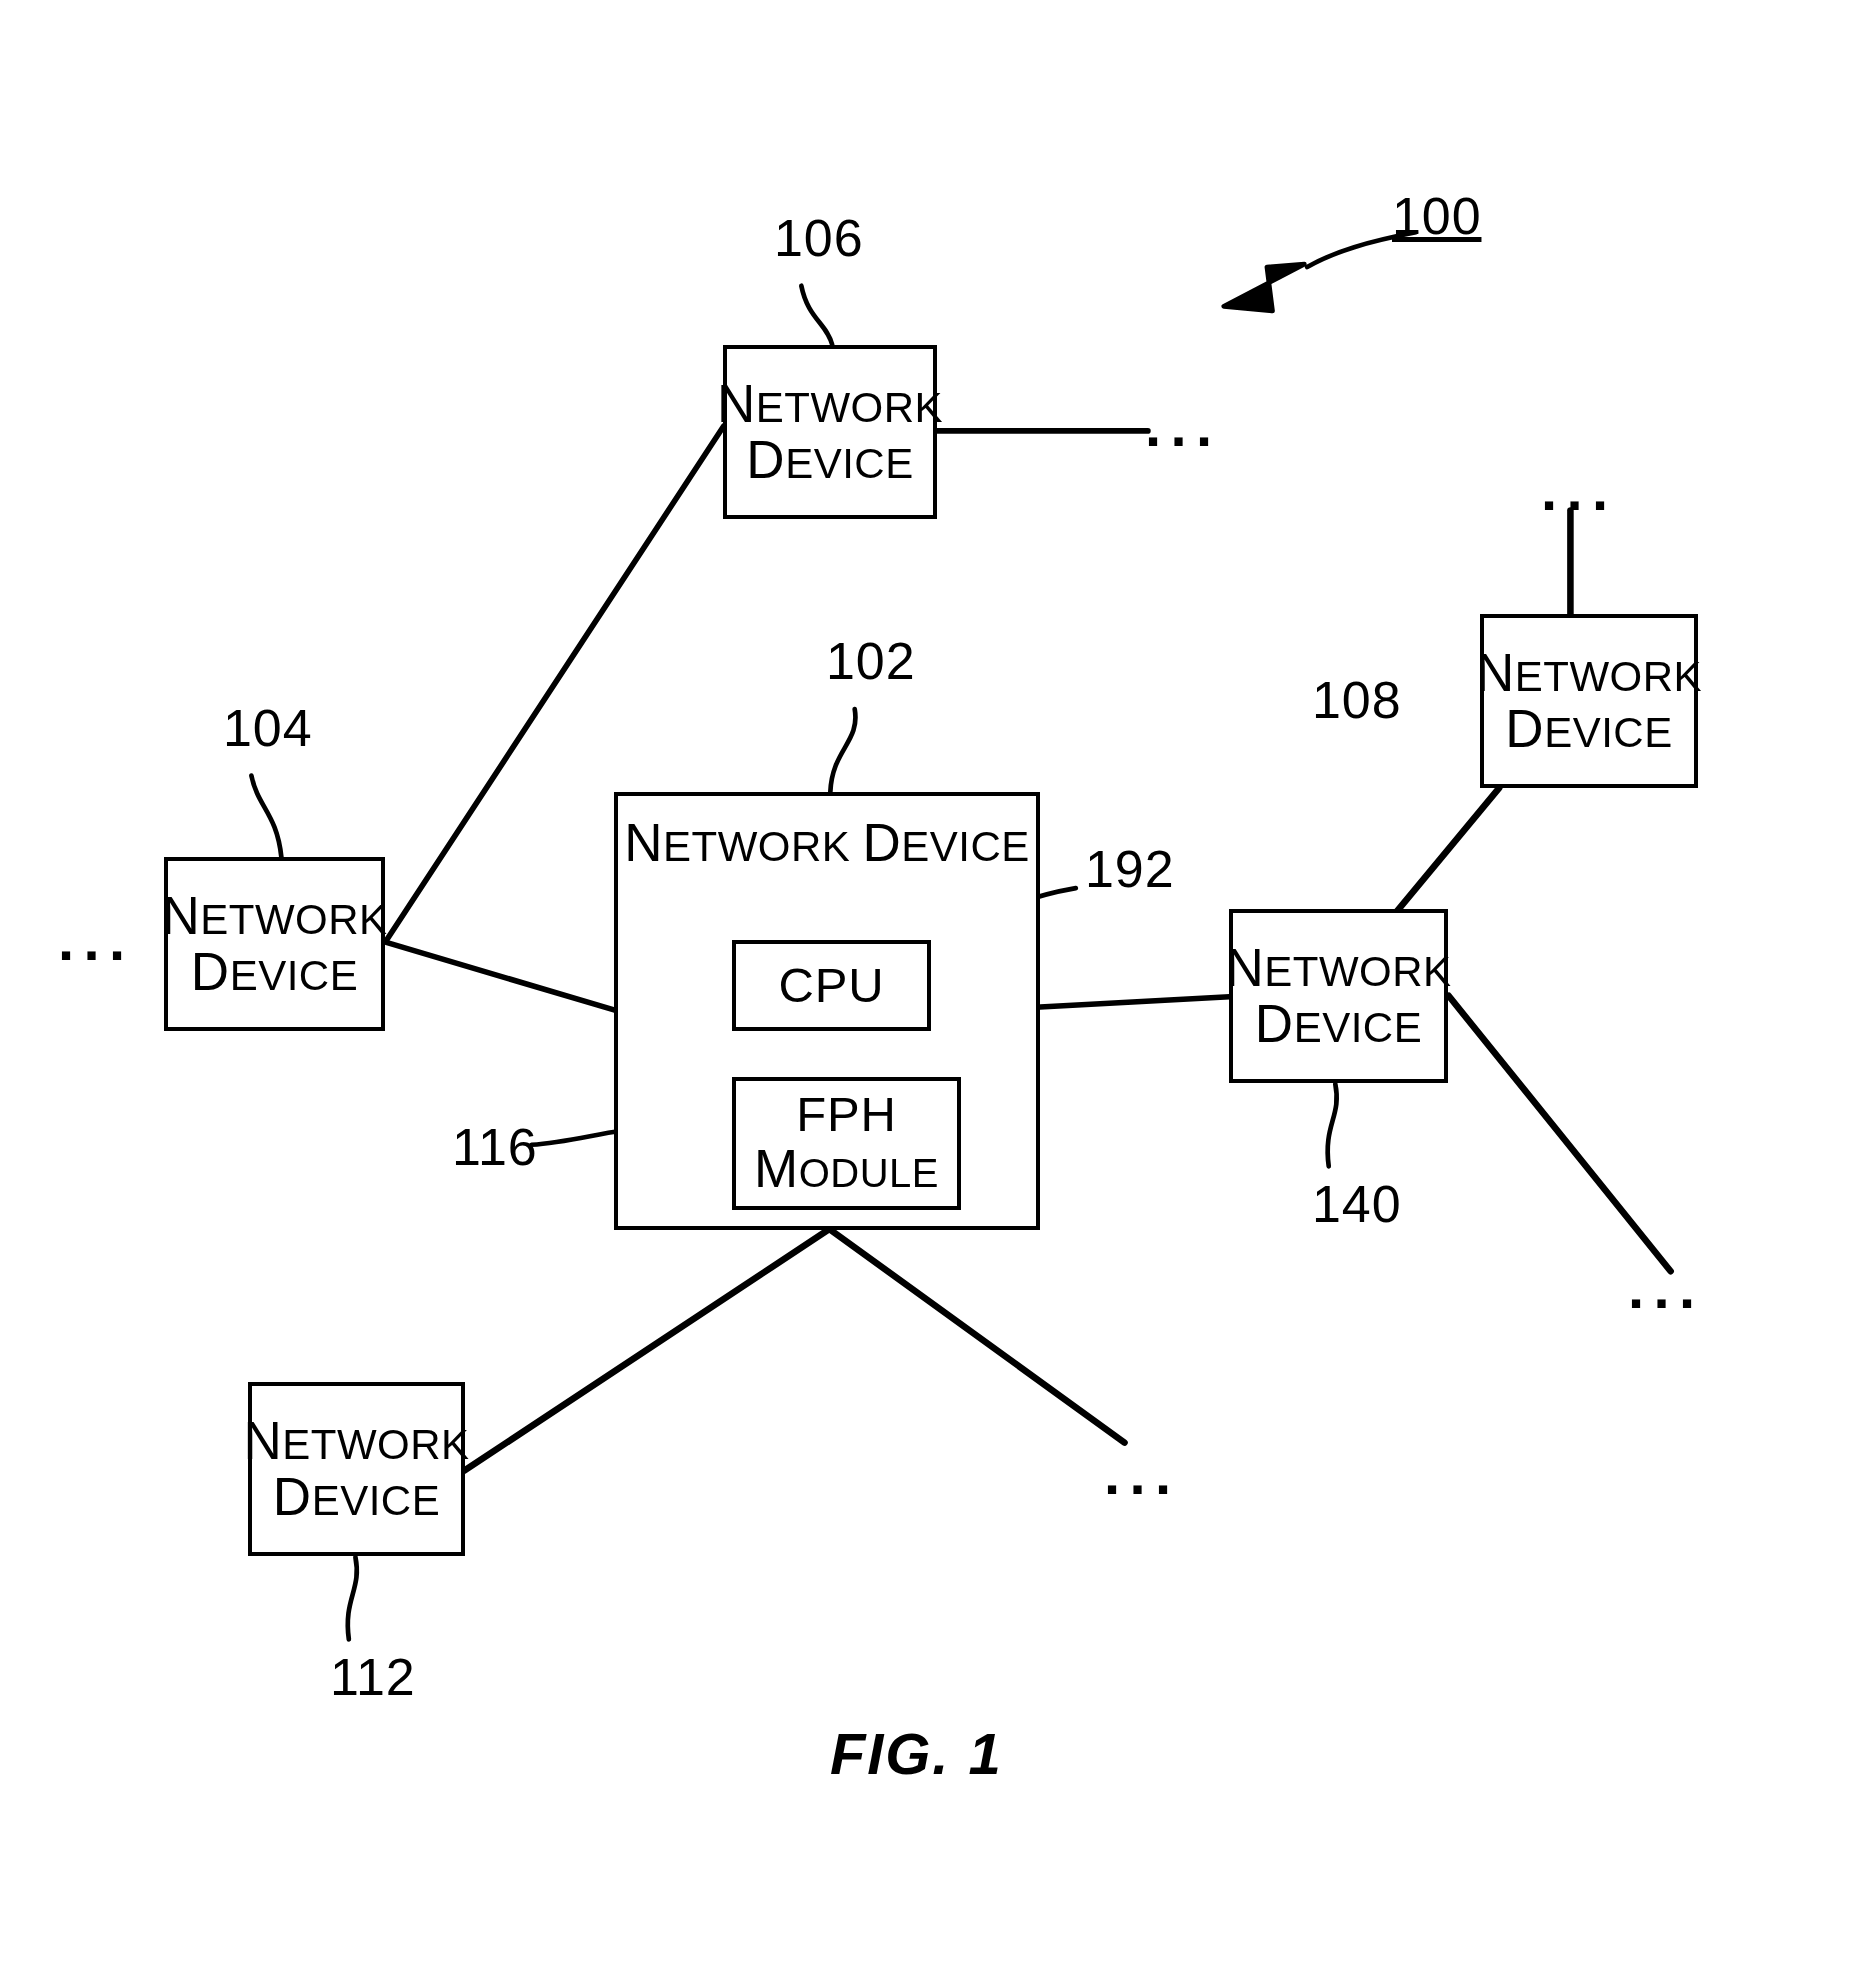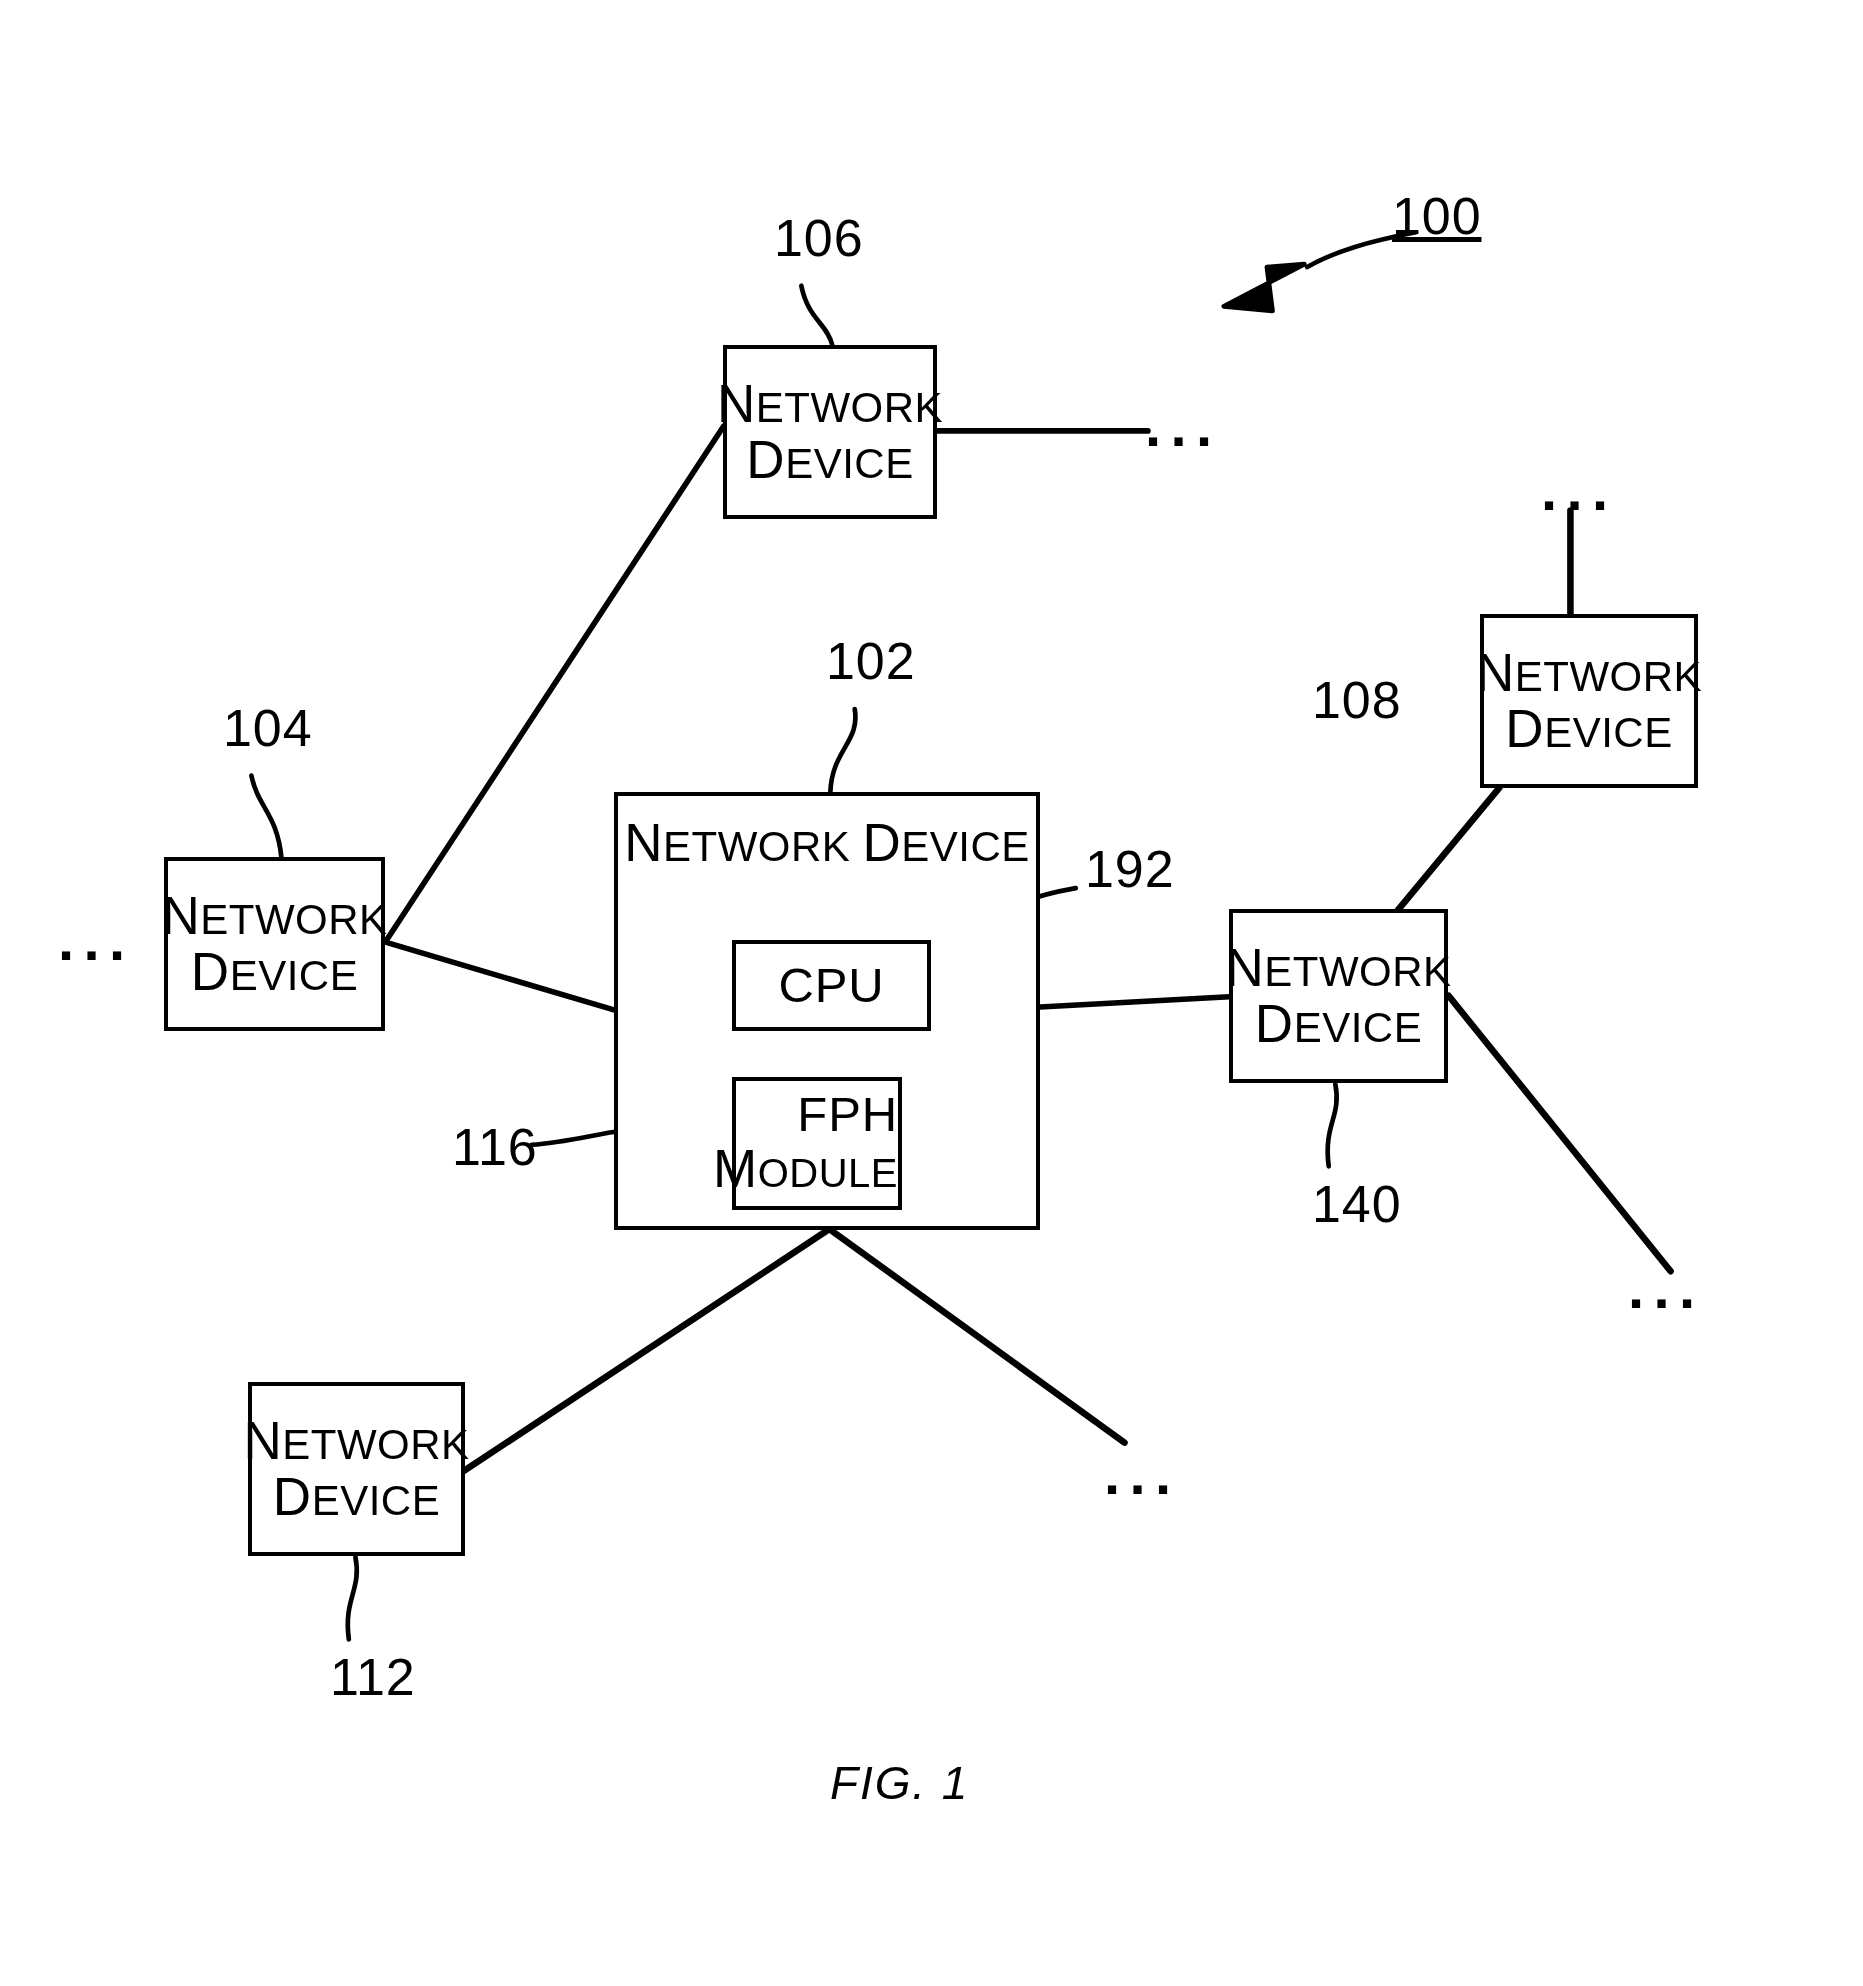--- a/index.html
+++ b/index.html
@@ -78,26 +78,25 @@
   #cpu-box .node-label,
   #fph-box .node-label {
     font-size: 45px;
   }
   #cpu-box .plain {
     font-size: 49px;
     letter-spacing: 0.9px;
   }
   .fig-caption {
     position: absolute;
-    font-size: 46px;
-    font-weight: 400;
+    font-size: 58px;
+    font-weight: 700;
     font-style: italic;
     letter-spacing: 1.9px;
     white-space: nowrap;
-    margin-top: 36px;
   }
 </style>
 </head>
 <body>
 
 <div id="figure-root">
 
   <svg class="diagram-layer" viewBox="0 0 1989 2120">
     <g fill="none" stroke="#000000" stroke-width="6" stroke-linecap="round">
 
@@ -191,21 +190,21 @@
   </div>
 
   <div class="node-box" id="main-box" style="left:614px; top:792px; width:426px; height:438px; justify-content:flex-start;padding-left:32px;">
 
     <div id="main-device-title" class="node-label sc"><span class="cap">N</span>ETWORK&nbsp;<span class="cap">D</span>EVICE</div>
 
     <div class="node-box" id="cpu-box" style="left:114px; top:144px; width:199px; height:91px;">
       <div class="node-label plain">CPU</div>
     </div>
 
-    <div class="node-box" id="fph-box" style="left:114px; top:281px; width:170px; height:133px;align-items:flex-end;">
+    <div class="node-box" id="fph-box" style="left:114px; top:281px; width:229px; height:133px;">
       <div class="node-label plain" style="font-size:49px; letter-spacing:0.9px;">FPH</div>
       <div class="node-label sc" style="font-size:40px;"><span class="cap">M</span>ODULE</div>
     </div>
   </div>
 
   <div class="fig-caption" style="left:830px; top:1720px;">FIG. 1</div>
 
 </div>
 
 

